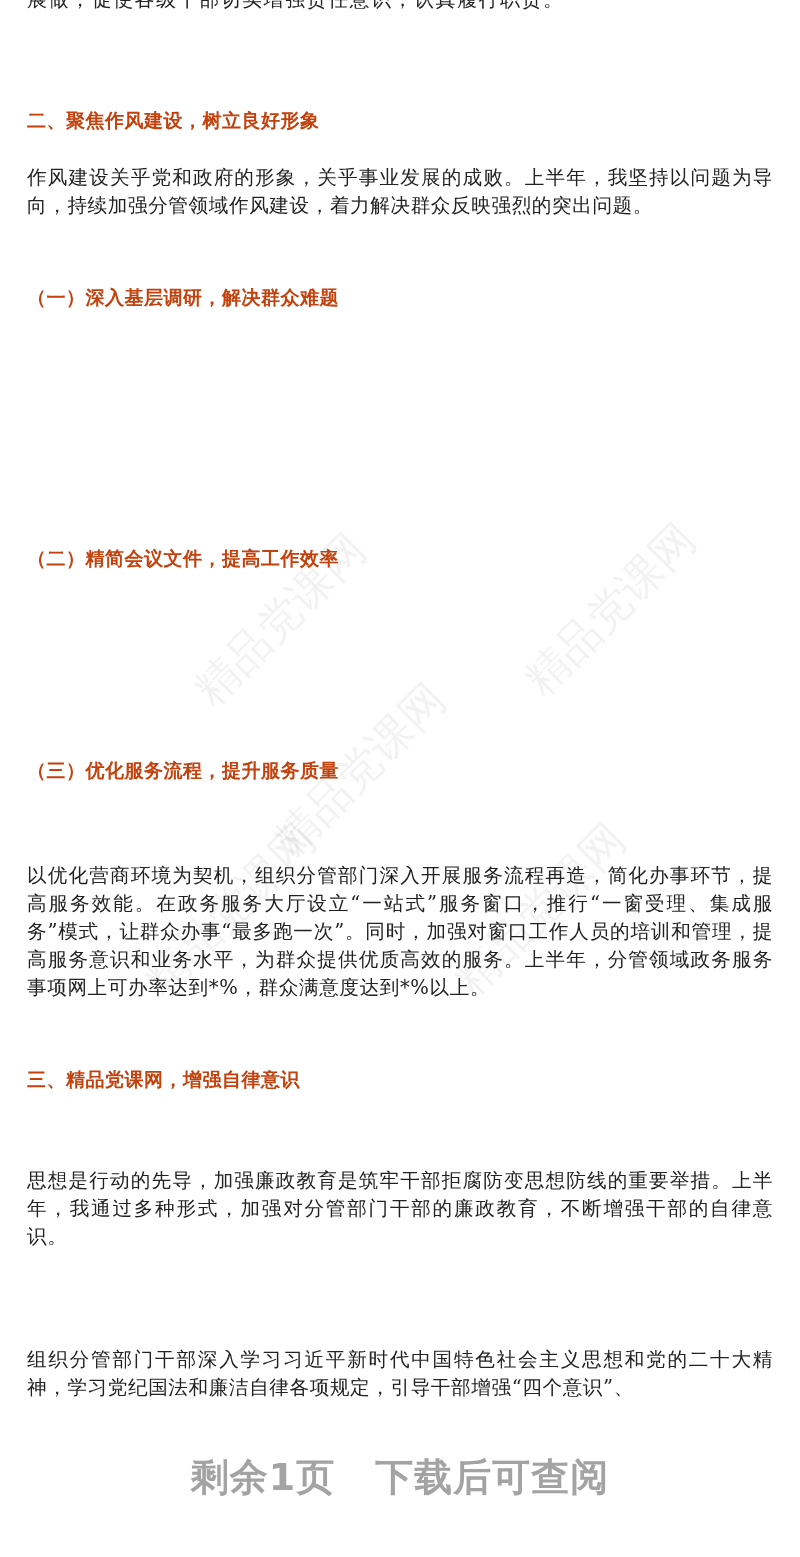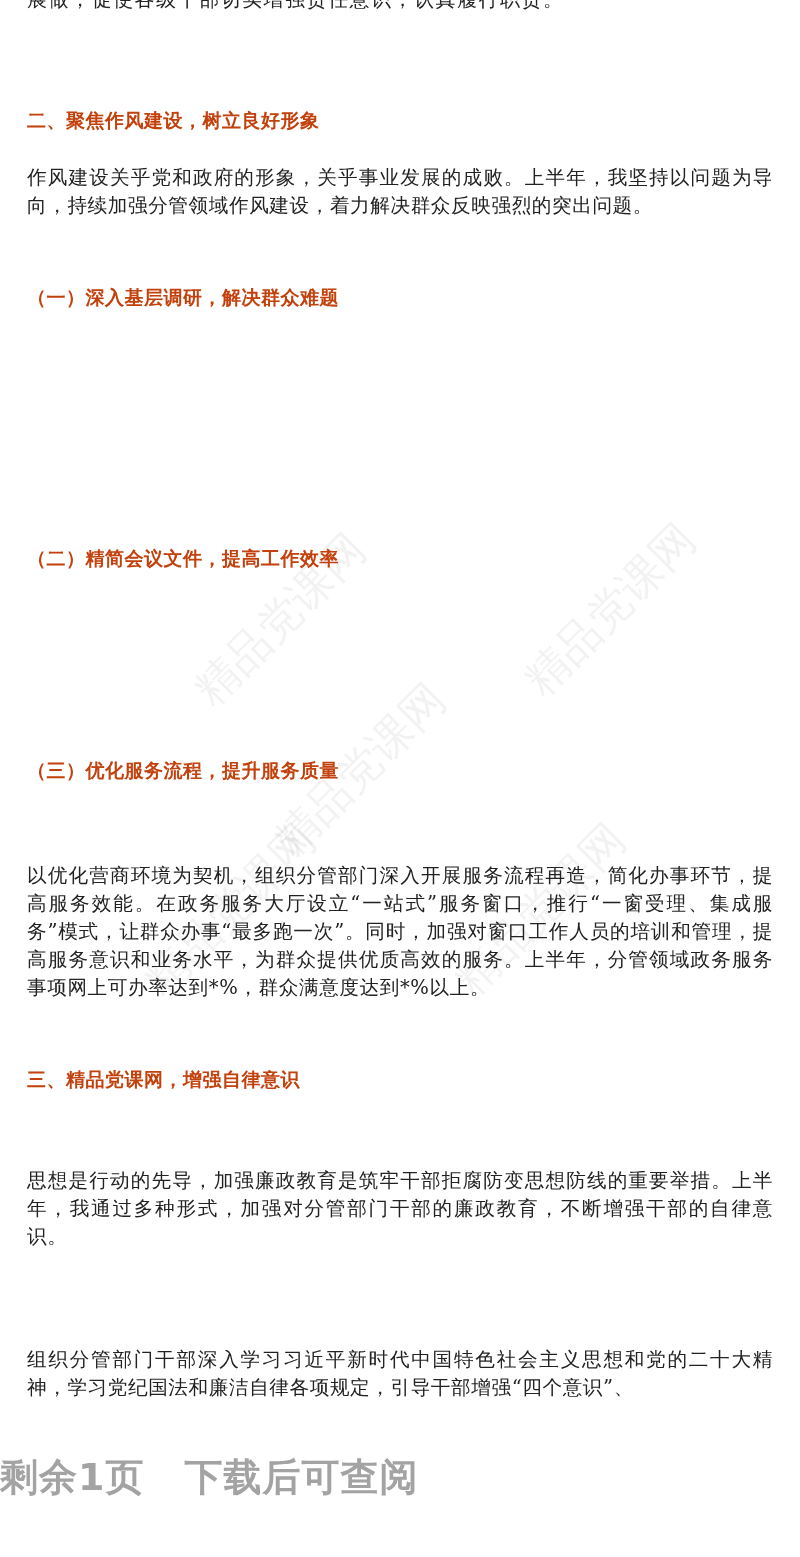--- a/index.html
+++ b/index.html
@@ -3,21 +3,21 @@
 <meta charset="utf-8">
 <style>
   html, body { margin: 0; padding: 0; background: #ffffff; }
   body { width: 800px; height: 1557px; position: relative; overflow: hidden;
          font-family: "DejaVu Serif", "Liberation Serif", serif; color: #1a1a1a; }
   .page { position: absolute; left: 0; top: 0; width: 800px; height: 1557px; }
   .line-clip { position: absolute; left: 27px; top: -14px; font-size: 20px; line-height: 26px; letter-spacing: 1.5px; color: #222; white-space: nowrap; }
   .heading { position: absolute; left: 27px; font-family: "DejaVu Sans", "Liberation Sans", sans-serif; font-weight: bold; font-size: 19px; letter-spacing: 0.5px; color: #c2410c; white-space: nowrap; }
   .para { position: absolute; left: 27px; width: 746px; font-size: 19.6px; line-height: 28px; color: #222; text-align: justify; letter-spacing: 0.6px; }
   .watermark { position: absolute; font-family: "DejaVu Sans", sans-serif; font-size: 44px; color: rgba(0,0,0,0.05); transform: rotate(-45deg); white-space: nowrap; pointer-events: none; }
-  .footer-note { position: absolute; left: 0; width: 800px; top: 1452px; text-align: left; font-family: "DejaVu Sans", "Liberation Sans", sans-serif; font-weight: bold; font-size: 38px; color: #a3a3a3; letter-spacing: 1px; }
+  .footer-note { position: absolute; left: 0; width: 800px; top: 1452px; text-align: center; font-family: "DejaVu Sans", "Liberation Sans", sans-serif; font-weight: bold; font-size: 38px; color: #a3a3a3; letter-spacing: 1px; }
   .footer-note span { display: inline-block; }
   .footer-note .gap { width: 40px; }
 </style>
 </head>
 <body>
 
 <div class="page">
 
   <div class="watermark" style="left:170px; top:590px;">精品党课网</div>
   <div class="watermark" style="left:500px; top:580px;">精品党课网</div>

